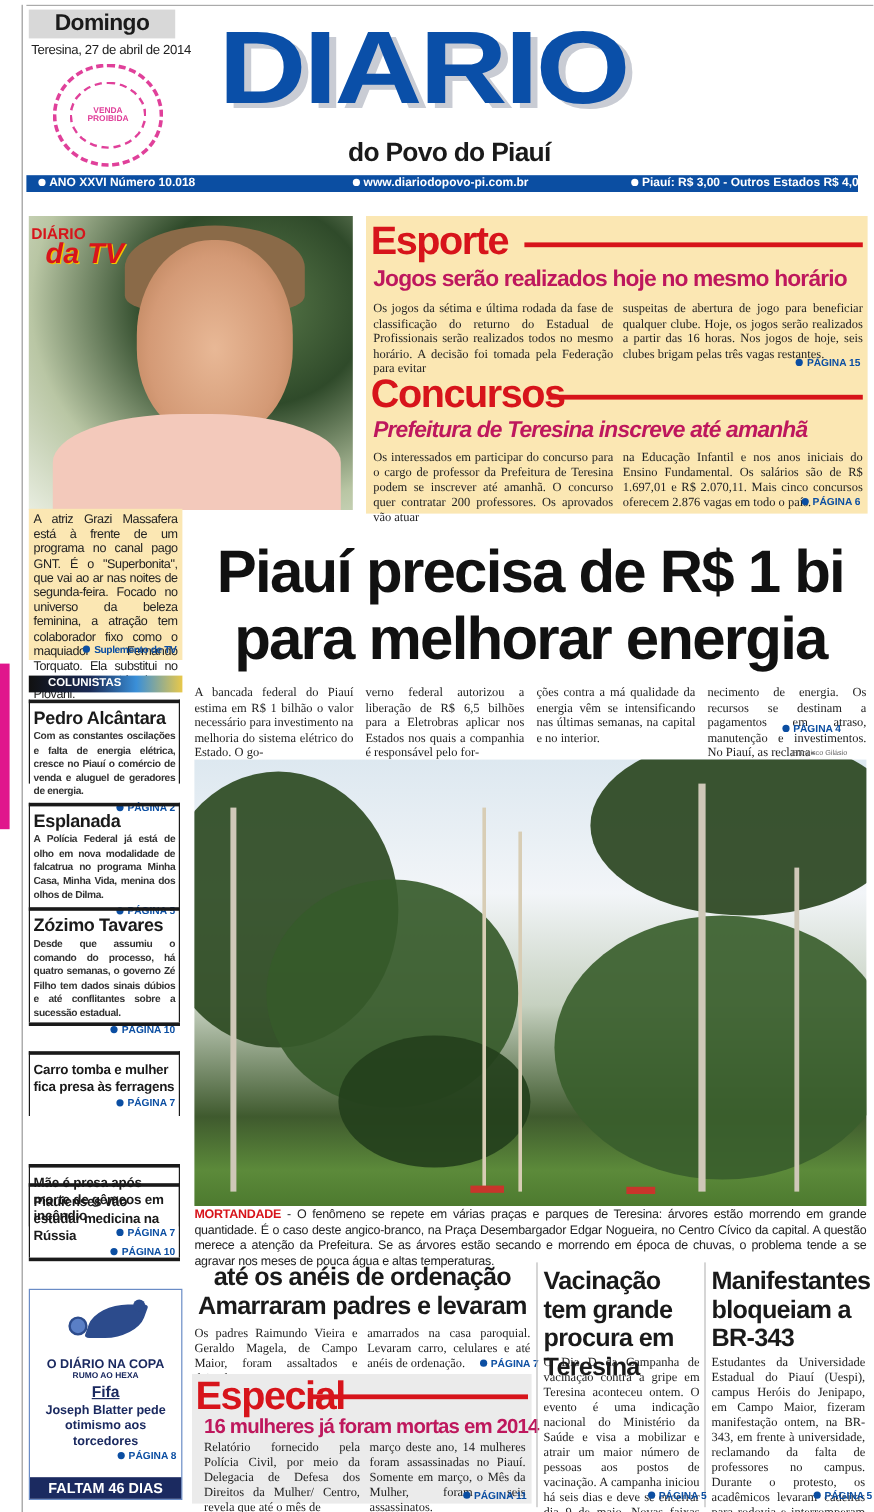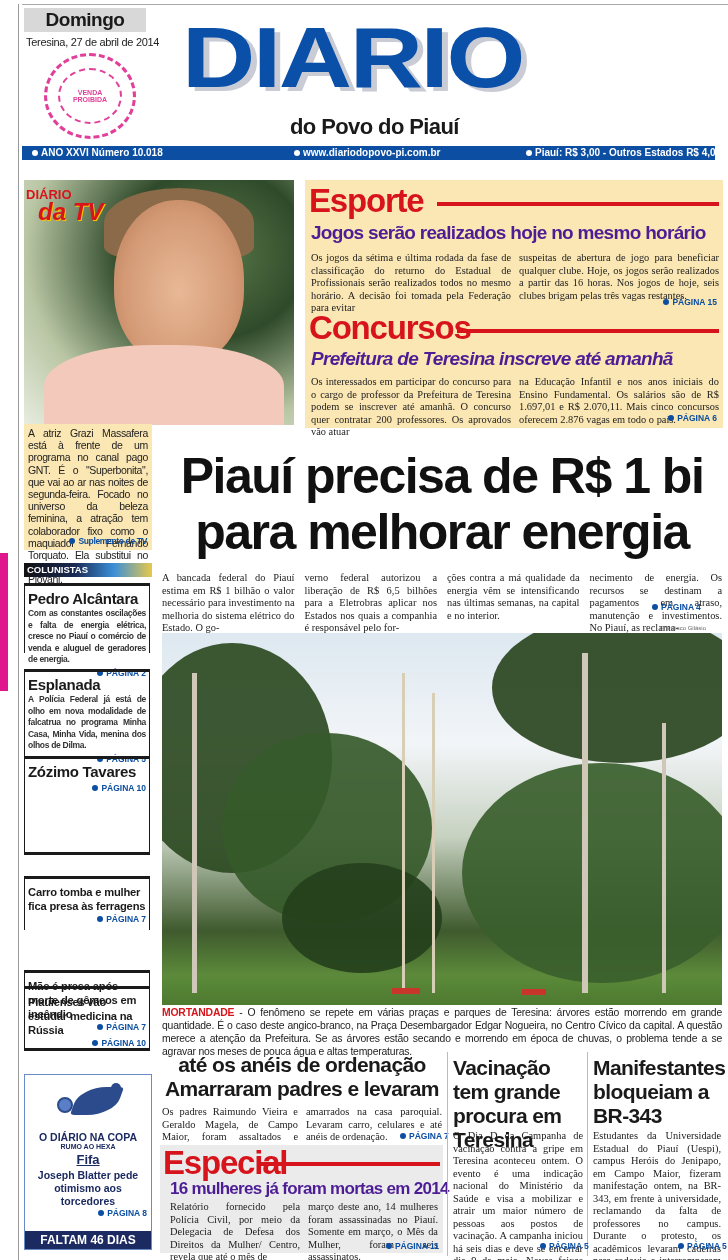--- a/index.html
+++ b/index.html
@@ -41,21 +41,21 @@
   .tv-logo .l1 { font: 900 13px "Liberation Sans", sans-serif; color: #d7141b; line-height: 13px; }
   .tv-logo .l2 { font: italic 900 24px "Liberation Sans", sans-serif; color: #d7141b; line-height: 22px; margin-left: 12px; text-shadow: 1px 1px 0 #f5c400; }
   .tv-caption { left: 24px; top: 424px; width: 128px; height: 126px; background: #fbe7b3; padding: 3px 4px;
     font: 10.5px "Liberation Sans", sans-serif; line-height: 12.2px; color: #222; text-align: justify; letter-spacing: -0.35px; }
   .tv-caption .ref { position: absolute; right: 5px; bottom: 4px; font: bold 8.5px "Liberation Sans", sans-serif; color: #0b4ea2; }
 
   
   .teaser-box { left: 305px; top: 180px; width: 418px; height: 248px; background: #fbe7b3; }
   .section-tag { position: absolute; font: bold 33px "Liberation Sans", sans-serif; color: #d7141b; letter-spacing: -1.2px; line-height: 34px; }
   .section-line { position: absolute; height: 4px; background: #d7141b; }
-  .teaser-head { position: absolute; font: bold 19px "Liberation Sans", sans-serif; color: #4c1d95; letter-spacing: -0.7px; white-space: nowrap; }
+  .teaser-head { position: absolute; font: bold 19px "Liberation Sans", sans-serif; color: #be185d; letter-spacing: -0.7px; white-space: nowrap; }
   .teaser-cols { position: absolute; display: flex; gap: 8px; font: 10.4px "Liberation Serif", serif; line-height: 12.5px; color: #222; text-align: justify; }
   .teaser-cols p { flex: 1; }
   .page-ref { position: absolute; font: bold 8.5px "Liberation Sans", sans-serif; color: #0b4ea2; white-space: nowrap; }
   .page-ref::before { content: ""; display: inline-block; width: 6px; height: 6px; border-radius: 50%; background: #0b4ea2; margin-right: 3px; }
 
   
   .main-head { left: 162px; top: 448px; width: 560px; font: bold 50px "Liberation Sans", sans-serif; color: #111;
     line-height: 56px; text-align: center; letter-spacing: -1.5px; }
   .main-cols { left: 162px; top: 572px; width: 560px; display: flex; gap: 10px; font: 10.4px "Liberation Serif", serif;
     line-height: 12.5px; text-align: justify; color: #222; }
@@ -68,21 +68,21 @@
   .tree { position: absolute; border-radius: 50%; background: #2c4a22; opacity: 0.92; }
   .trunk { position: absolute; width: 5px; background: #cfc8b8; }
   .bench { position: absolute; height: 6px; background: #c8352b; }
 
   .photo-caption { left: 162px; top: 1006px; width: 560px; font: 10.4px "Liberation Sans", sans-serif; line-height: 13px;
     color: #222; text-align: justify; letter-spacing: -0.2px; }
   .photo-caption b { color: #d7141b; }
 
   
   .col-tag { left: 24px; top: 563px; width: 128px; height: 14px; background: linear-gradient(90deg,#111 0%,#1a2a55 40%,#3a8fd8 70%,#e8c84a 100%);
-    font: bold 9.5px "Liberation Sans", sans-serif; color: #fff; line-height: 14px; padding-left: 3px; }
+    font: bold 9.5px "Liberation Sans", sans-serif; color: #fff; line-height: 14px; padding-left: 16px; }
   .col-card { position: absolute; left: 24px; width: 126px; border-top: 3px solid #1a1a1a; border-left: 1px solid #1a1a1a; border-right: 1px solid #1a1a1a; padding: 4px 3px 0 3px; }
   .col-card .name { font: bold 15px "Liberation Sans", sans-serif; color: #1a1a1a; letter-spacing: -0.3px; line-height: 18px; }
   .col-card .txt { font: bold 8.5px "Liberation Sans", sans-serif; color: #333; line-height: 11.6px; text-align: justify; letter-spacing: -0.3px; }
   .col-card .page-ref { position: static; display: block; text-align: right; margin-top: 2px; }
   .col-bottom { left: 24px; width: 126px; height: 3px; background: #1a1a1a; }
 
   .brief { position: absolute; left: 24px; width: 126px; border-top: 3px solid #1a1a1a; border-left: 1px solid #1a1a1a; border-right: 1px solid #1a1a1a; padding: 6px 3px 0 3px; }
   .brief .h { font: bold 11.2px "Liberation Sans", sans-serif; color: #1a1a1a; line-height: 14px; letter-spacing: -0.2px; }
   .brief .page-ref { position: static; display: block; text-align: right; margin-top: 1px; }
 
@@ -206,20 +206,21 @@
     <div class="txt">Com as constantes oscilações e falta de energia elétrica, cresce no Piauí o comércio de venda e aluguel de geradores de energia.</div>
     <span class="page-ref">PÁGINA 2</span>
   </div>
   <div class="col-card" style="top:669px;height:87px">
     <div class="name">Esplanada</div>
     <div class="txt">A Polícia Federal já está de olho em nova modalidade de falcatrua no programa Minha Casa, Minha Vida, menina dos olhos de Dilma.</div>
     <span class="page-ref">PÁGINA 5</span>
   </div>
   <div class="col-card" style="top:756px;height:96px">
     <div class="name">Zózimo Tavares</div>
+    <div class="txt">Desde que assumiu o comando do processo, há quatro semanas, o governo Zé Filho tem dados sinais dúbios e até conflitantes sobre a sucessão estadual.</div>
     <span class="page-ref">PÁGINA 10</span>
   </div>
   <div class="abs col-bottom" style="top:852px"></div>
 
   <div class="brief" style="top:876px;height:54px">
     <div class="h">Carro tomba e mulher fica presa às ferragens</div>
     <span class="page-ref">PÁGINA 7</span>
   </div>
   <div class="brief" style="top:970px;height:52px">
     <div class="h">Mãe é presa após morte de gêmeos em incêndio</div>

